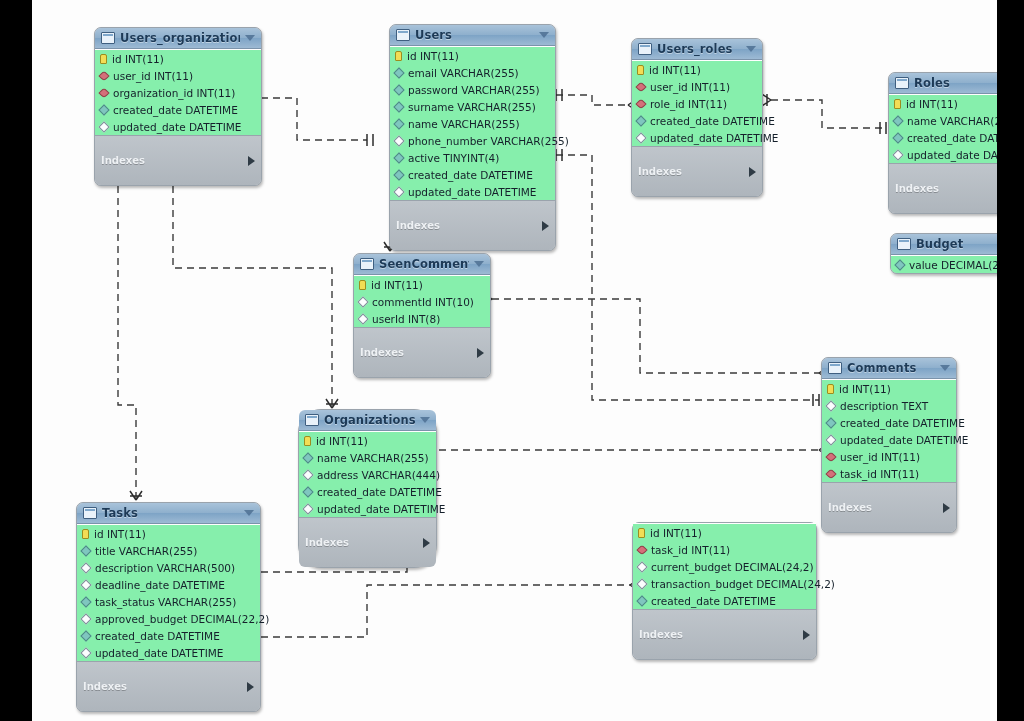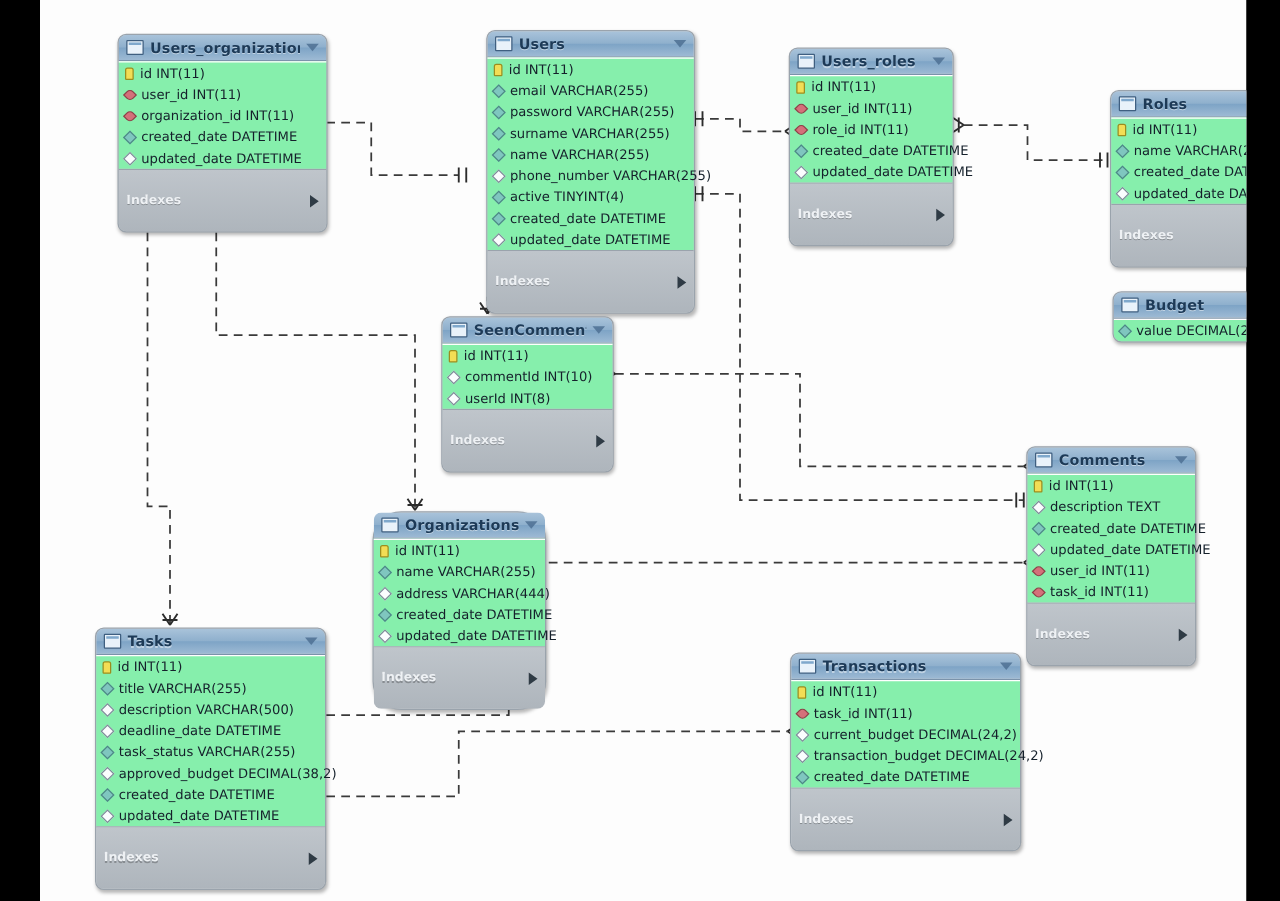--- a/index.html
+++ b/index.html
@@ -373,42 +373,37 @@
             <div class="col">
               <span class="dot opt"></span>
               <span>deadline_date DATETIME</span>
             </div>
             <div class="col">
               <span class="dot req"></span>
               <span>task_status VARCHAR(255)</span>
             </div>
             <div class="col">
               <span class="dot opt"></span>
-              <span>approved_budget DECIMAL(38,2)</span>
+              <span>approved_budget DECIMAL(22,2)</span>
             </div>
             <div class="col">
               <span class="dot req"></span>
               <span>created_date DATETIME</span>
             </div>
             <div class="col">
               <span class="dot opt"></span>
               <span>updated_date DATETIME</span>
             </div>
           </div>
           <div class="indexes">
             <span class="ixlabel">Indexes</span>
             <span class="ixarrow"></span>
           </div>
         </div>
         <div class="table" style="left: 600px; top: 522px; width: 185px;">
-          <div class="thead">
-            <span class="tico"></span>
-            <span class="tname">Transactions</span>
-            <span class="caret"></span>
-          </div>
           <div class="cols">
             <div class="col">
               <span class="dot pk"></span>
               <span>id INT(11)</span>
             </div>
             <div class="col">
               <span class="dot fk"></span>
               <span>task_id INT(11)</span>
             </div>
             <div class="col">

